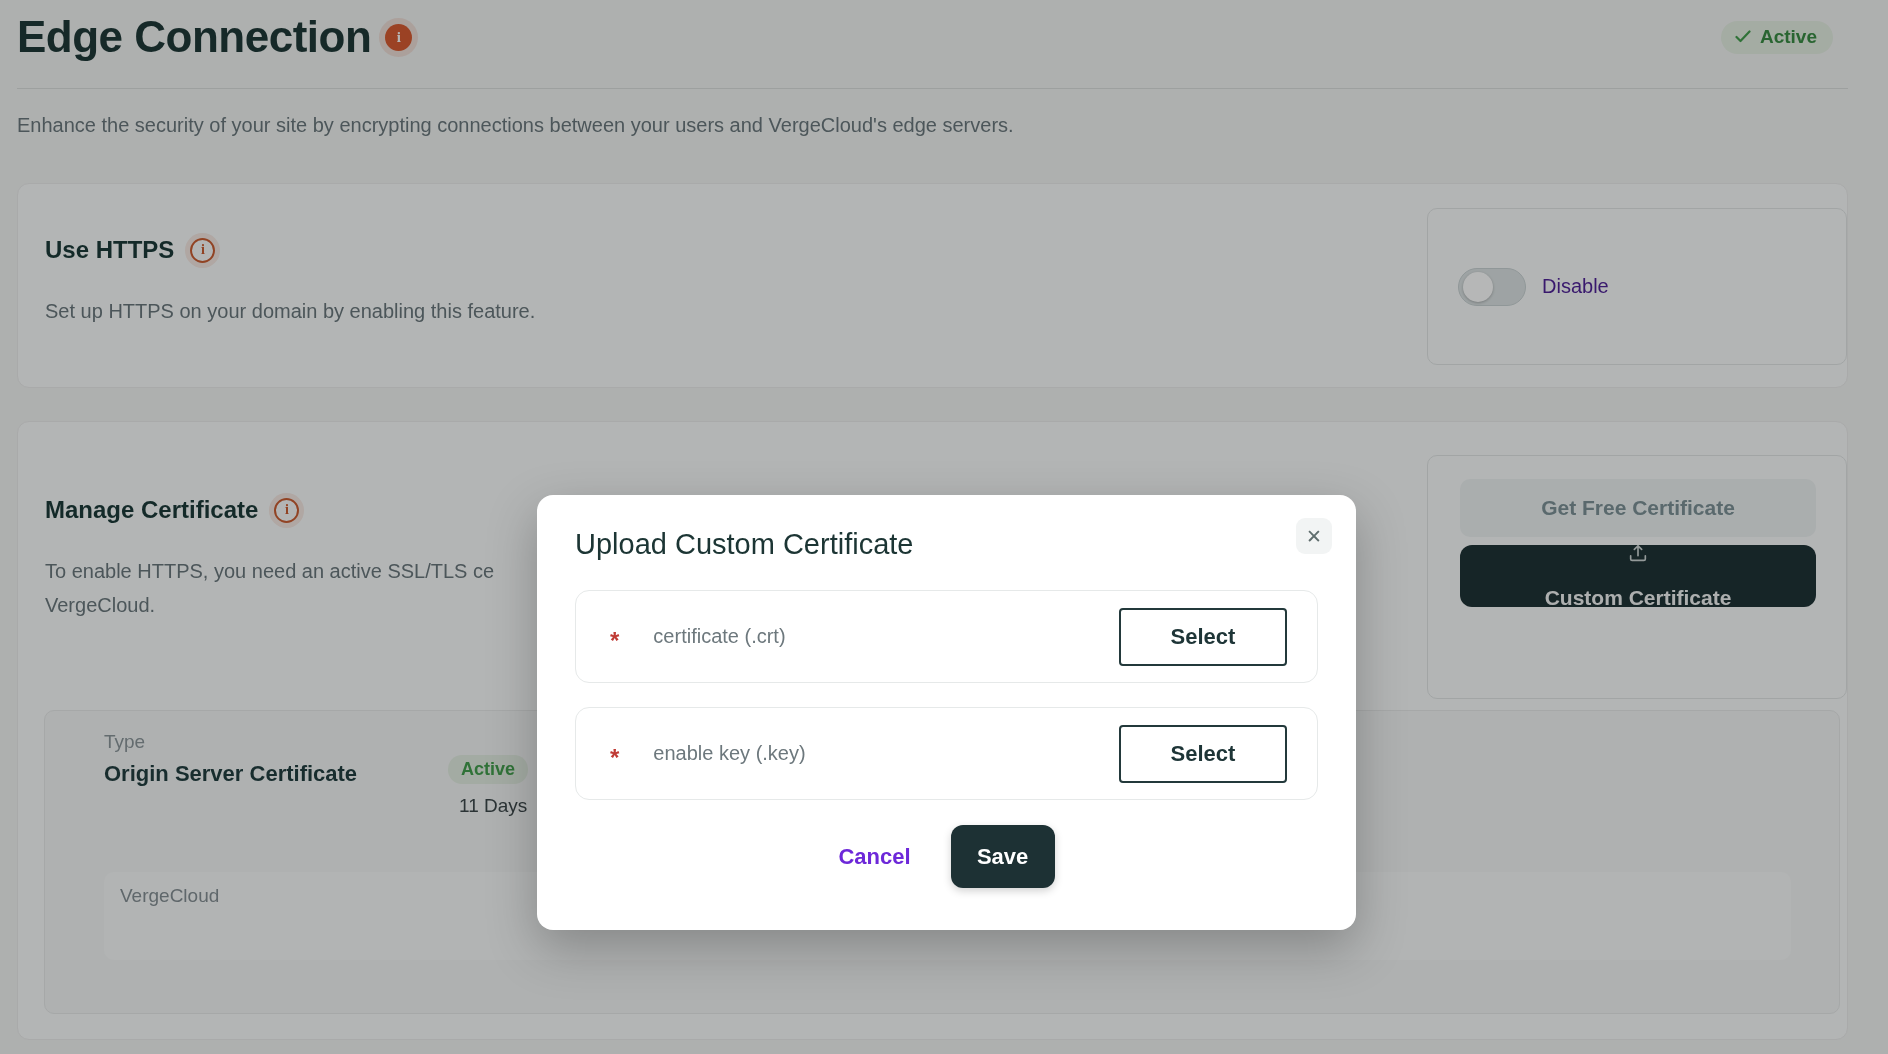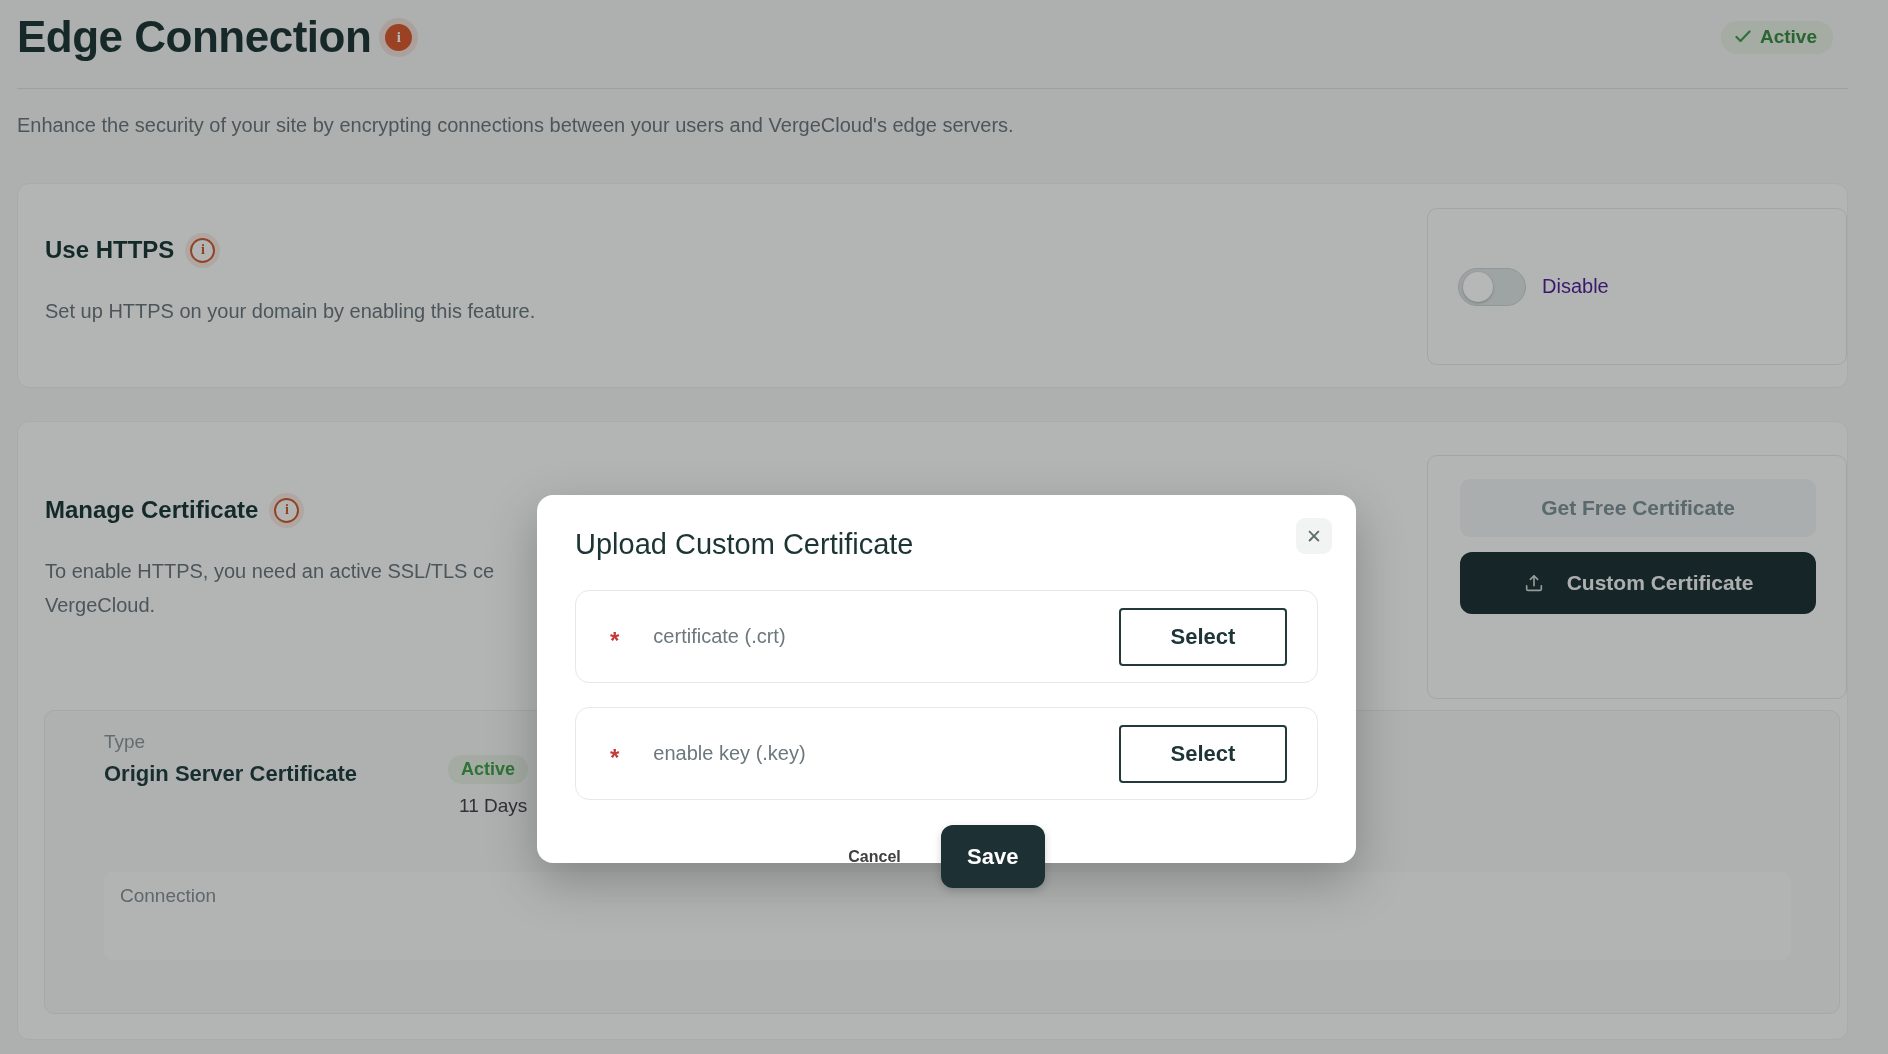--- a/index.html
+++ b/index.html
@@ -61,23 +61,23 @@
   .cert-heading { position:absolute; left:27px; top:74px; }
   .cert-desc    { position:absolute; left:27px; top:132px; width:720px; }
 
   .buttons-panel { left:1409px; top:33px; width:420px; height:244px; padding:23px 32px 0 32px; }
   .btn-free {
     width:356px; height:58px; border:none; border-radius:10px; background:#eef2f3;
     color:#7b9095; font-size:21px; font-weight:700; cursor:default;
     font-family:inherit;
   }
   .btn-custom {
-    margin-top:15px; width:356px; height:62px; border:none; border-radius:12px; background:#1b2e31;
+    margin-top:8px; width:356px; height:62px; border:none; border-radius:12px; background:#1b2e31;
     color:#f2f4f4; font-size:21px; font-weight:700; display:flex; align-items:center; justify-content:center; gap:22px;
-    font-family:inherit; cursor:pointer;
+    font-family:inherit; cursor:pointer;flex-direction:column;
   }
 
   .inner-card {
     position:absolute; left:26px; top:288px; width:1796px; height:304px;
     background:#f5f7f7; border:1px solid #e8eaea; border-radius:10px;
   }
   .type-label { position:absolute; left:59px; top:20px; font-size:19px; color:#8a9499; }
   .type-value { position:absolute; left:59px; top:50px; font-size:22px; font-weight:700; color:#1e3a3c; }
   .cert-status-badge {
     position:absolute; left:403px; top:44px; background:#e4eee2; color:#3f9d4a;
@@ -88,21 +88,21 @@
     position:absolute; left:59px; top:161px; width:1687px; height:88px;
     background:#fafbfb; border-radius:10px; padding:13px 16px;
   }
   .subdomain-label { font-size:19px; color:#838d92; }
   .chips { display:flex; gap:18px; margin-top:9px; }
   .chip { background:#fdfdfd; border-radius:17px; padding:5px 20px; font-size:19px; color:#2f3b3e; }
 
   
   .overlay { position:absolute; inset:0; background:rgba(13,18,18,0.30); z-index:10; }
   .modal {
-    position:absolute; left:537px; top:495px; width:819px; height:368px; z-index:20;
+    position:absolute; left:537px; top:495px; width:819px; height:435px; z-index:20;
     background:#ffffff; border-radius:16px; box-shadow:0 18px 50px rgba(0,0,0,0.25);padding-left:39px;
   }
   .modal-title { position:absolute; left:38px; top:33px; font-size:29px; font-weight:500; color:#1c3534; }
   .modal-close {
     position:absolute; right:24px; top:23px; width:36px; height:36px; border:none; border-radius:9px;
     background:#f2f4f4; color:#5f6d6d; font-size:19px; line-height:1; cursor:pointer;
     display:flex; align-items:center; justify-content:center; font-family:inherit;
   }
   .upload-row {
     position:absolute; left:38px; width:743px; height:93px;
@@ -115,21 +115,21 @@
   .upload-label { margin-left:34px; font-size:20px; color:#6d787d; }
   .btn-select {
     margin-left:auto; width:168px; height:58px; background:#fff;
     border:2px solid #23393b; border-radius:4px; color:#1e3537;
     font-size:22px; font-weight:700; cursor:pointer; font-family:inherit;
   }
   .modal-footer {
     position:absolute; left:0; right:0; top:330px; display:flex; align-items:center; justify-content:center; gap:40px;
   }
   .btn-cancel {
-    background:none; border:none; color:#404040; font-size:16px; font-weight:700; cursor:pointer; font-family:inherit;
+    background:none; border:none; color:#6d28d9; font-size:22px; font-weight:700; cursor:pointer; font-family:inherit;
   }
   .btn-save {
     width:104px; height:63px; background:#1d3134; border:none; border-radius:12px;
     color:#ffffff; font-size:22px; font-weight:700; cursor:pointer; font-family:inherit;
     box-shadow:0 3px 8px rgba(0,0,0,0.18);
   }
   .check-icon svg, .upload-icon svg { display:block; }
 </style>
 </head>
 <body>
@@ -189,21 +189,21 @@
         <span>Custom Certificate</span>
       </button>
     </div>
 
     <div class="inner-card">
       <div class="type-label">Type</div>
       <div class="type-value">Origin Server Certificate</div>
       <div class="cert-status-badge">Active</div>
       <div class="cert-days">11 Days</div>
       <div class="subdomain-row">
-        <div class="subdomain-label">Connection</div>
+        <div class="subdomain-label">VergeCloud</div>
       </div>
     </div>
   </section>
 </div>
 
 <div class="overlay"></div>
 
 <div class="modal">
   <div class="modal-title">Upload Custom Certificate</div>
   <button class="modal-close">✕</button>

